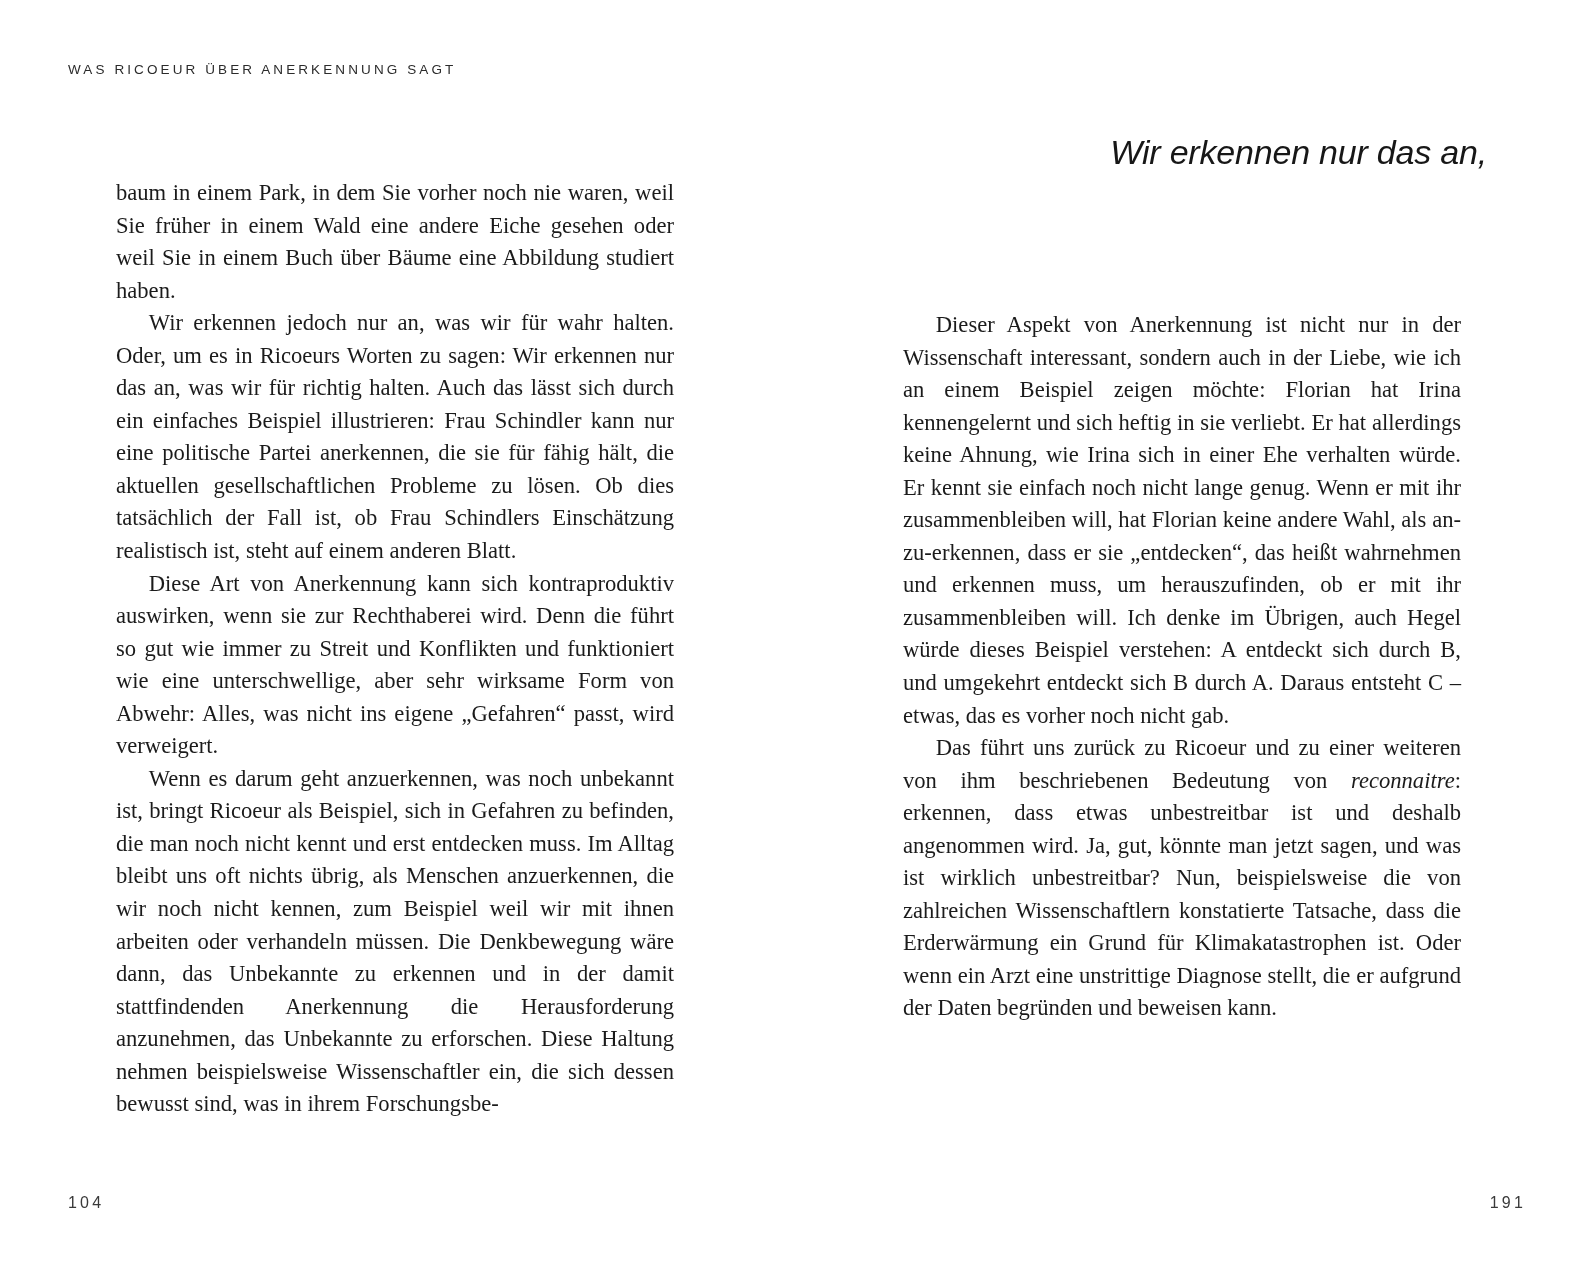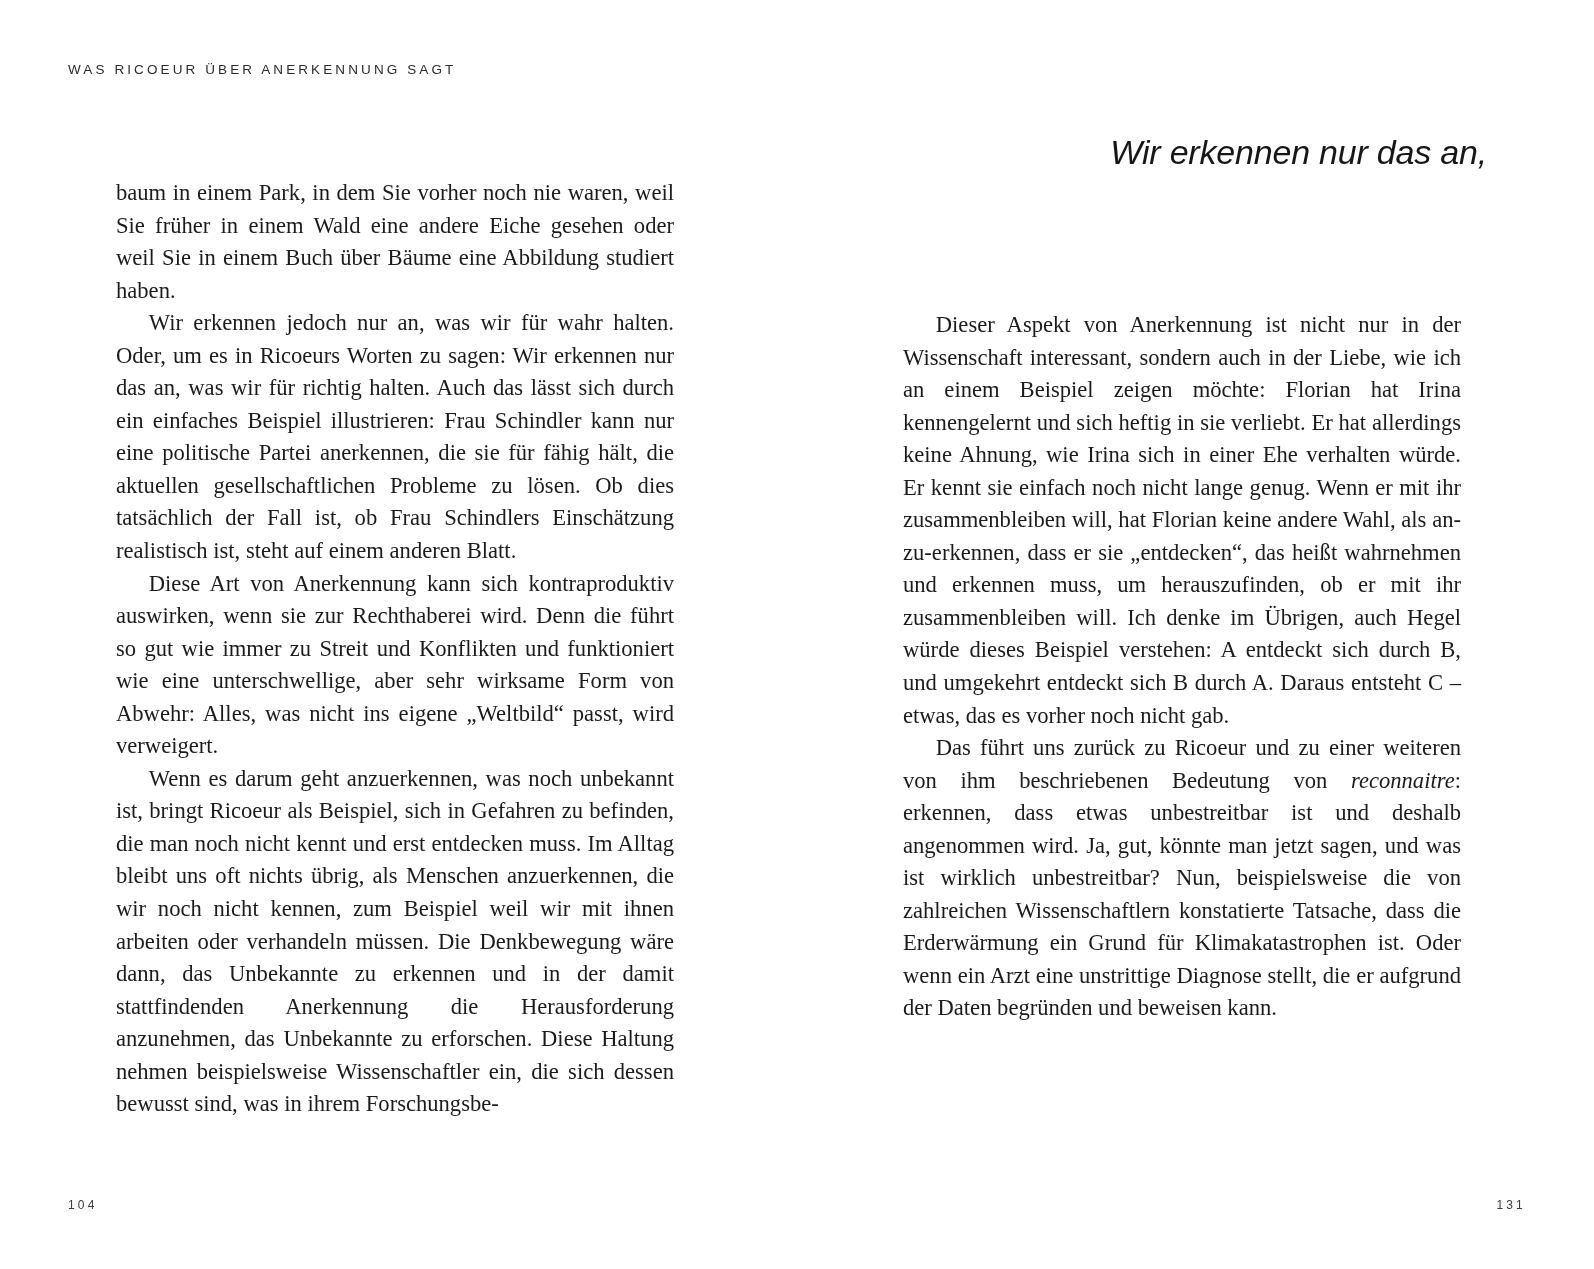--- a/index.html
+++ b/index.html
@@ -86,51 +86,51 @@
     letter-spacing: -0.2px;
     text-align: right;
     color: #171717;
   }
 
   
   .folio {
     position: absolute;
     bottom: 57px;
     font-family: "Liberation Sans", sans-serif;
-    font-size: 12px;
+    font-size: 16px;
     letter-spacing: 3.2px;
     color: #3a3a3a;
   }
   .folio.left  { left: 68px; }
   .folio.right { right: 68px; letter-spacing: 3.2px; }
 </style>
 </head>
 <body>
 
 <div class="spread">
 
   <div class="running-head">WAS RICOEUR ÜBER ANERKENNUNG SAGT</div>
 
   <div class="column left">
     <div class="col-body">
       <p>baum in einem Park, in dem Sie vorher noch nie waren, weil Sie früher in einem Wald eine andere Eiche gesehen oder weil Sie in einem Buch über Bäume eine Abbildung studiert haben.</p>
       <p class="indent">Wir erkennen jedoch nur an, was wir für wahr halten. Oder, um es in Ricoeurs Worten zu sagen: Wir erkennen nur das an, was wir für richtig halten. Auch das lässt sich durch ein einfaches Beispiel illustrieren: Frau Schindler kann nur eine politische Partei anerkennen, die sie für fähig hält, die aktuellen gesellschaftlichen Probleme zu lösen. Ob dies tatsächlich der Fall ist, ob Frau Schindlers Einschätzung realistisch ist, steht auf einem anderen Blatt.</p>
-      <p class="indent">Diese Art von Anerkennung kann sich kontraproduktiv auswirken, wenn sie zur Rechthaberei wird. Denn die führt so gut wie immer zu Streit und Konflikten und funktioniert wie eine unterschwellige, aber sehr wirksame Form von Abwehr: Alles, was nicht ins eigene „Weltbild“ passt, wird verweigert.</p>
+      <p class="indent">Diese Art von Anerkennung kann sich kontraproduktiv auswirken, wenn sie zur Rechthaberei wird. Denn die führt so gut wie immer zu Streit und Konflikten und funktioniert wie eine unterschwellige, aber sehr wirksame Form von Abwehr: Alles, was nicht ins eigene „Gefahren“ passt, wird verweigert.</p>
       <p class="indent">Wenn es darum geht anzuerkennen, was noch unbekannt ist, bringt Ricoeur als Beispiel, sich in Gefahren zu befinden, die man noch nicht kennt und erst entdecken muss. Im Alltag bleibt uns oft nichts übrig, als Menschen anzuerkennen, die wir noch nicht kennen, zum Beispiel weil wir mit ihnen arbeiten oder verhandeln müssen. Die Denkbewegung wäre dann, das Unbekannte zu erkennen und in der damit stattfindenden Anerkennung die Herausforderung anzunehmen, das Unbekannte zu erforschen. Diese Haltung nehmen beispielsweise Wissenschaftler ein, die sich dessen bewusst sind, was in ihrem Forschungsbe-</p>
     </div>
   </div>
 
   <div class="folio left">104</div>
 
   <div class="pull-quote">
     <span>Wir erkennen nur das an,</span><br>
   </div>
 
   <div class="column right" style="top: 265px;">
     <div class="col-body">
       <p class="indent">Dieser Aspekt von Anerkennung ist nicht nur in der Wissenschaft interessant, sondern auch in der Liebe, wie ich an einem Beispiel zeigen möchte: Florian hat Irina kennengelernt und sich heftig in sie verliebt. Er hat allerdings keine Ahnung, wie Irina sich in einer Ehe verhalten würde. Er kennt sie einfach noch nicht lange genug. Wenn er mit ihr zusammenbleiben will, hat Florian keine andere Wahl, als an-zu-erkennen, dass er sie „entdecken“, das heißt wahrnehmen und erkennen muss, um herauszufinden, ob er mit ihr zusammenbleiben will. Ich denke im Übrigen, auch Hegel würde dieses Beispiel verstehen: A entdeckt sich durch B, und umgekehrt entdeckt sich B durch A. Daraus entsteht C – etwas, das es vorher noch nicht gab.</p>
       <p class="indent"><span>Das führt uns zurück zu Ricoeur und zu einer weiteren von ihm beschriebenen Bedeutung von </span><i>reconnaitre</i><span>: erkennen, dass etwas unbestreitbar ist und deshalb angenommen wird. Ja, gut, könnte man jetzt sagen, und was ist wirklich unbestreitbar? Nun, beispielsweise die von zahlreichen Wissenschaftlern konstatierte Tatsache, dass die Erderwärmung ein Grund für Klimakatastrophen ist. Oder wenn ein Arzt eine unstrittige Diagnose stellt, die er aufgrund der Daten begründen und beweisen kann.</span></p>
     </div>
   </div>
 
-  <div class="folio right">131</div>
+  <div class="folio right">191</div>
 
 </div>
 
 </body></html>

